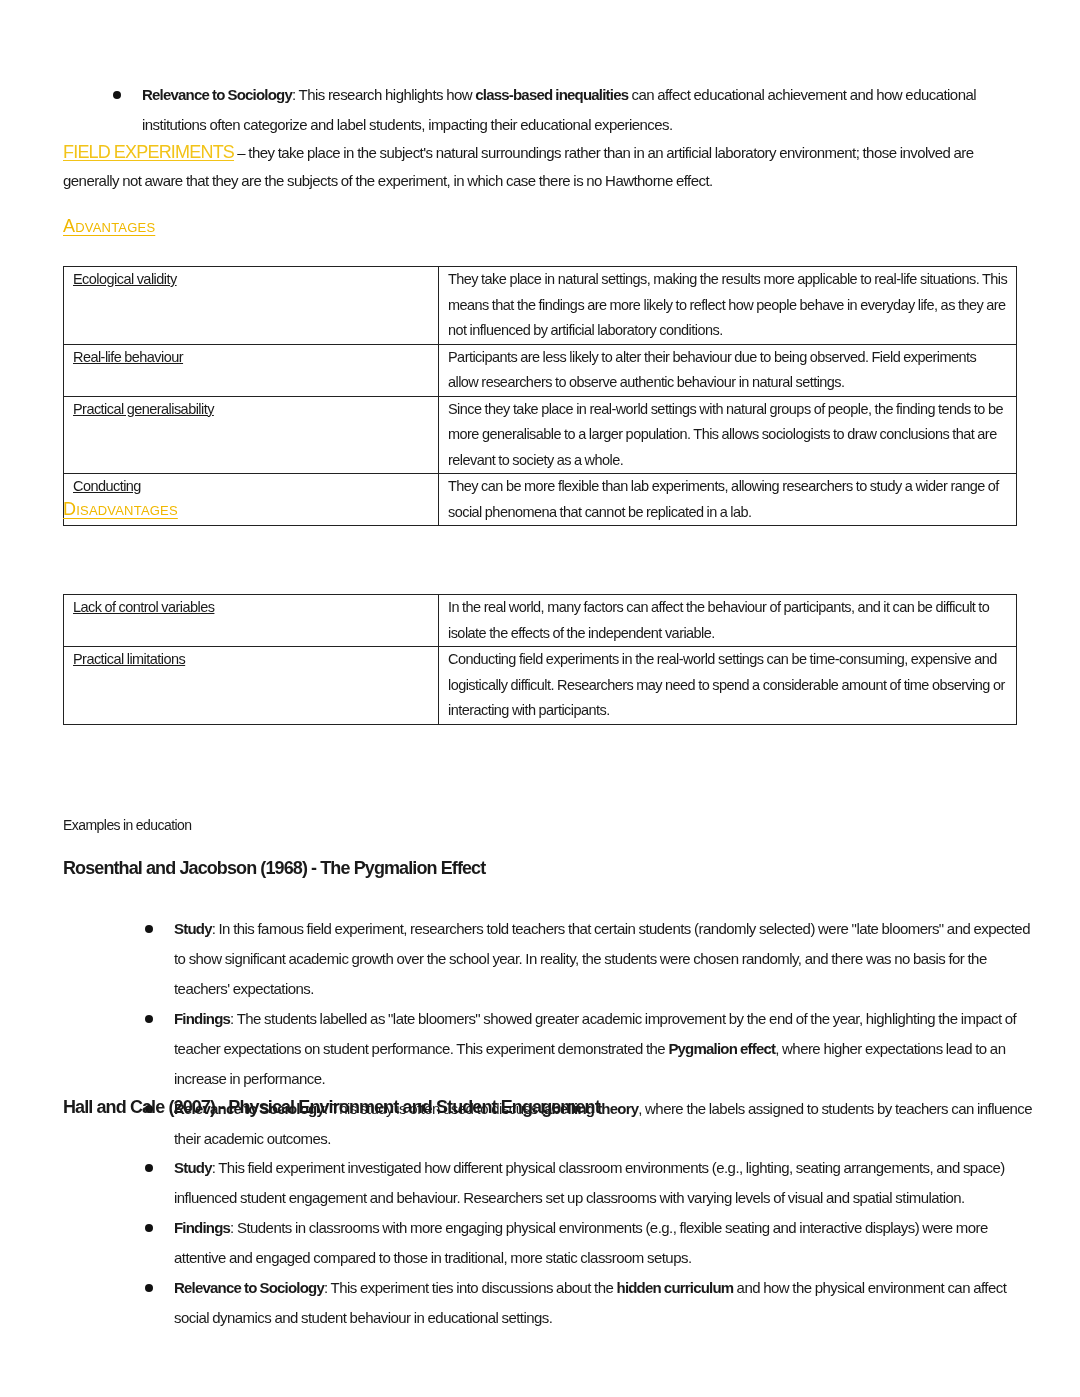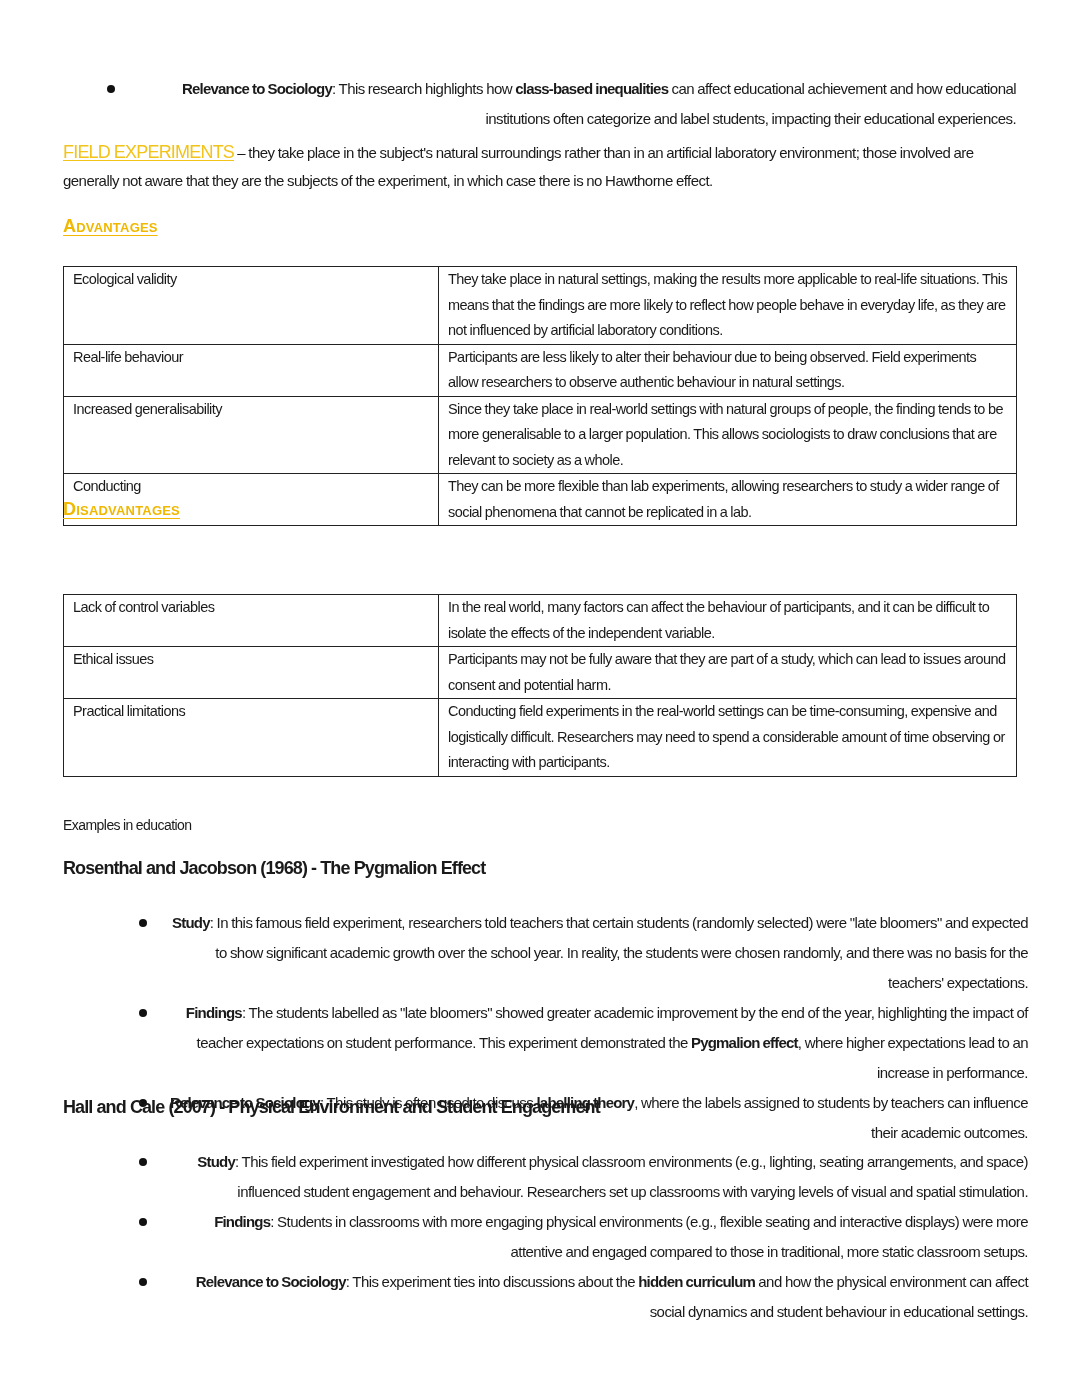--- a/index.html
+++ b/index.html
@@ -13,24 +13,23 @@
       position: relative;
       overflow: hidden;
       font-family: "Liberation Sans", sans-serif;
       color: #1a1a1a;
     }
     b, .bold { font-weight: bold; letter-spacing: -0.8px; }
 
     
     .bullet-list {
       position: absolute;
-      margin: 10px;
+      margin: 16px;
       padding: 0;
       list-style: none;
-      text-align: right;
     }
     .bullet-item {
       position: relative;
       line-height: 30px;
       font-size: 15px;
       letter-spacing: -0.55px;
       word-spacing: -0.4px;
     }
     .bullet-dot {
       position: absolute;
@@ -44,21 +43,21 @@
     .accent-link {
       color: #f2c318;
       text-decoration: underline;
       text-underline-offset: 2px;
       font-size: 18px;
       letter-spacing: -0.8px;
     }
     .section-heading {
       position: absolute;
       color: #f0b800;
-      font-weight: bold;
+      font-weight: normal;
       font-size: 18px;
       letter-spacing: 0.2px;
       text-decoration: underline;
       text-underline-offset: 3px;
       font-variant: small-caps;
     }
 
     .para {
       position: absolute;
       font-size: 15px;
@@ -76,21 +75,21 @@
     }
     table.grid td {
       border: 1.5px solid #222;
       vertical-align: top;
       font-size: 14.5px;
       line-height: 25.5px;
       letter-spacing: -0.55px;
       word-spacing: -0.4px;
       padding: 0 8px 0 9px;
     }
-    table.grid td.c1 { width: 357px; }
+    table.grid td.c1 { width: 357px; text-decoration: underline; }
 
     .study-heading {
       position: absolute;
       left: 63px;
       font-weight: bold;
       font-size: 18px;
       letter-spacing: -0.9px;
     }
   </style>
 </head>
@@ -113,41 +112,37 @@
   <tbody>
     <tr style="height:77px;">
       <td class="c1">Ecological validity</td>
       <td>They take place in natural settings, making the results more applicable to real-life situations. This means that the findings are more likely to reflect how people behave in everyday life, as they are not influenced by artificial laboratory conditions.</td>
     </tr>
     <tr style="height:52px;">
       <td class="c1">Real-life behaviour</td>
       <td>Participants are less likely to alter their behaviour due to being observed. Field experiments allow researchers to observe authentic behaviour in natural settings.</td>
     </tr>
     <tr style="height:77px;">
-      <td class="c1">Increased generalisability</td>
+      <td class="c1">Practical generalisability</td>
       <td>Since they take place in real-world settings with natural groups of people, the finding tends to be more generalisable to a larger population. This allows sociologists to draw conclusions that are relevant to society as a whole.</td>
     </tr>
     <tr style="height:52px;">
       <td class="c1">Conducting</td>
       <td>They can be more flexible than lab experiments, allowing researchers to study a wider range of social phenomena that cannot be replicated in a lab.</td>
     </tr>
   </tbody>
 </table>
 
 <div class="section-heading" style="left:63px; top:499px;">Disadvantages</div>
 
 <table class="grid" style="top:578px;margin-top:16px;">
   <tbody>
     <tr style="height:52px;">
       <td class="c1">Lack of control variables</td>
       <td>In the real world, many factors can affect the behaviour of participants, and it can be difficult to isolate the effects of the independent variable.</td>
-    </tr>
-    <tr style="height:52px;">
-      <td class="c1">Ethical issues</td>
-      <td>Participants may not be fully aware that they are part of a study, which can lead to issues around consent and potential harm.</td>
     </tr>
     <tr style="height:77px;">
       <td class="c1">Practical limitations</td>
       <td>Conducting field experiments in the real-world settings can be time-consuming, expensive and logistically difficult. Researchers may need to spend a considerable amount of time observing or interacting with participants.</td>
     </tr>
   </tbody>
 </table>
 
 <div class="para" style="left:63px; top:811px; font-size:14px;">Examples in education</div>
 

